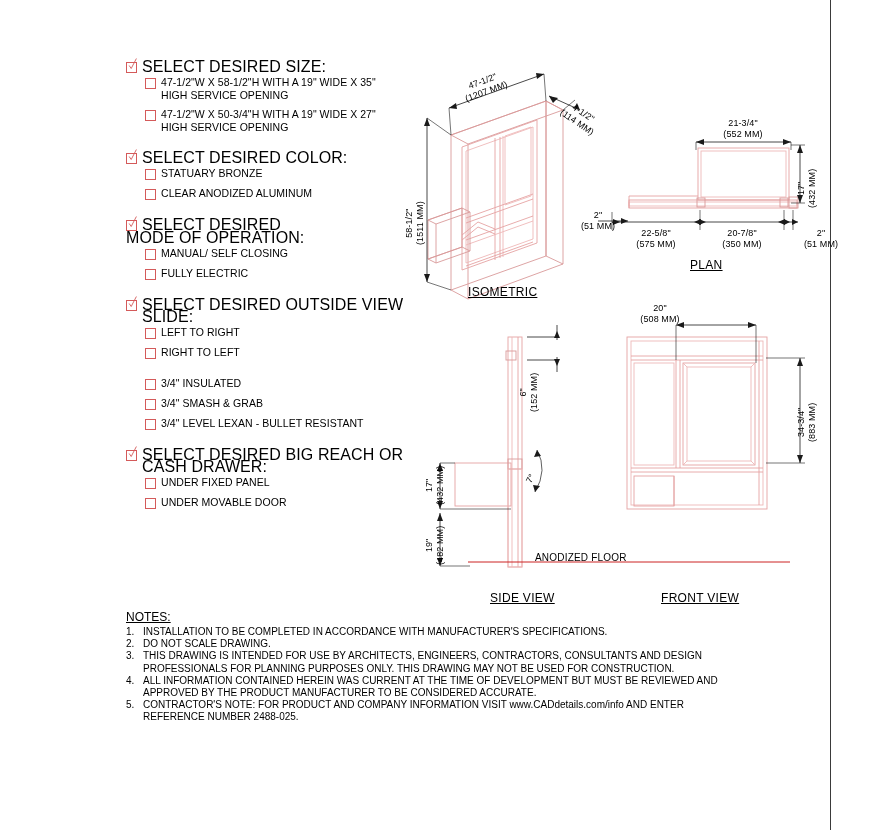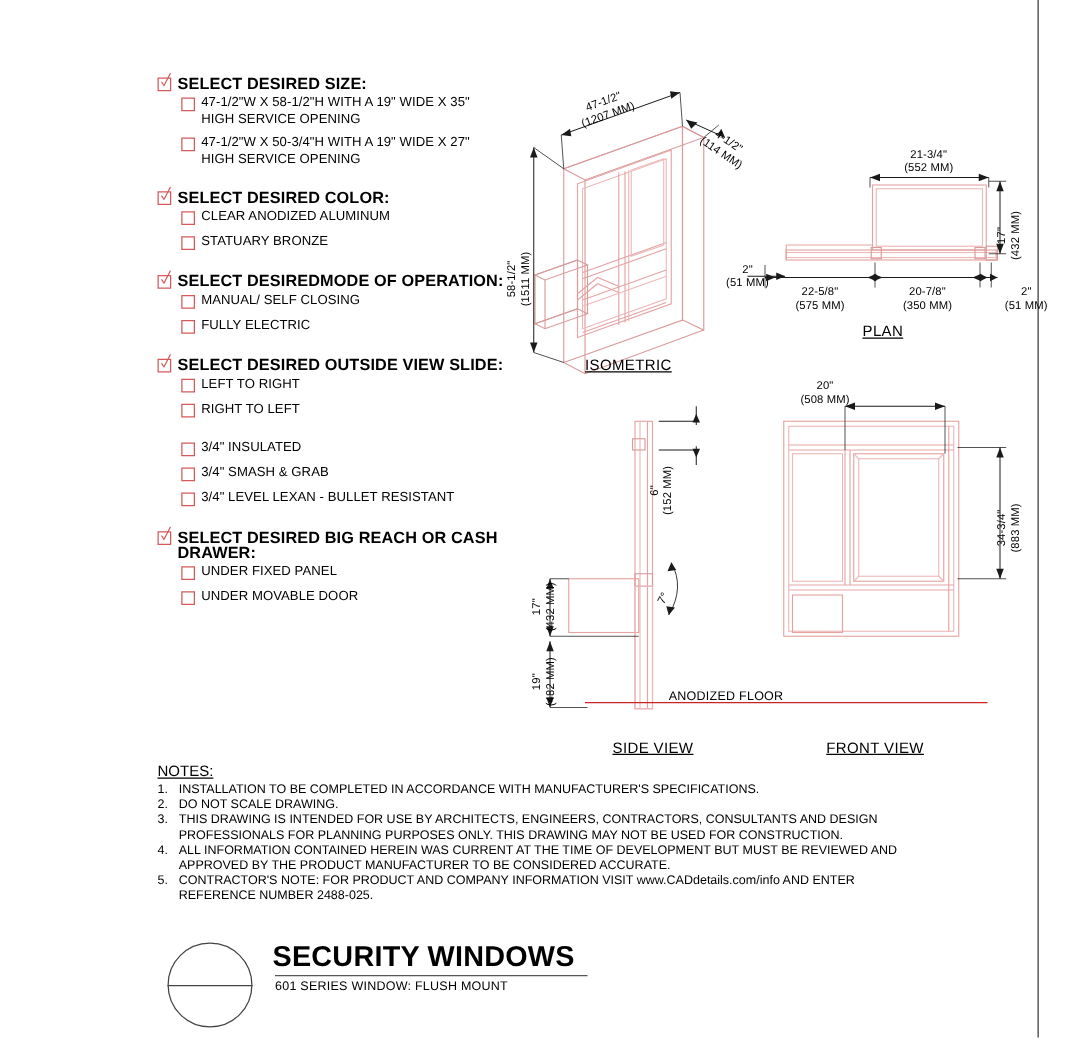--- a/index.html
+++ b/index.html
@@ -8,21 +8,21 @@
     font-family:"Liberation Sans", sans-serif;
     color:#000;position:relative;overflow:hidden;
   }
   .sheet{position:absolute;left:0;top:0;width:870px;height:830px;}
   .border-right{position:absolute;left:830px;top:0;width:1px;height:830px;background:#3a3a3a;}
 
   
   .options{position:absolute;left:126px;top:60px;width:300px;}
   .opt-group{margin-bottom:2px;}
   .opt-head{display:flex;align-items:flex-start;margin-bottom:3px;}
-  .opt-head .lbl{font-size:13px;line-height:12px;letter-spacing:.1px;padding-top:1px;font-weight:bold;}
+  .opt-head .lbl{font-size:16px;line-height:12px;letter-spacing:.1px;padding-top:1px;}
   .chk-red{
     position:relative;width:9px;height:9px;border:1px solid #d45a5a;
     margin-right:5px;flex:0 0 auto;margin-top:2px;background:#fff;
   }
   .chk-red .tick{
     position:absolute;left:1px;top:-5px;width:9px;height:14px;overflow:visible;
   }
   .sub{margin-left:19px;}
   .sub-item{display:flex;align-items:flex-start;margin-bottom:7px;}
   .chk-box{
@@ -101,25 +101,25 @@
           <div class="chk-red">
             <svg class="tick" viewBox="0 0 9 14">
               <path d="M1.2,7.5 L3.2,10.5 L8.4,0.5" fill="none" stroke="#d45a5a" stroke-width="0.9"></path>
             </svg>
           </div>
           <div class="lbl">SELECT DESIRED COLOR:</div>
         </div>
         <div class="sub">
           <div class="sub-item">
             <div class="chk-box"></div>
+            <div class="txt"><span>STATUARY BRONZE</span></div>
+          </div>
+          <div class="sub-item">
+            <div class="chk-box"></div>
             <div class="txt"><span>CLEAR ANODIZED ALUMINUM</span></div>
-          </div>
-          <div class="sub-item">
-            <div class="chk-box"></div>
-            <div class="txt"><span>STATUARY BRONZE</span></div>
           </div>
         </div>
         <div class="gap"></div>
       </div>
       <div class="opt-group">
         <div class="opt-head" style="flex-wrap: wrap;">
           <div class="chk-red">
             <svg class="tick" viewBox="0 0 9 14">
               <path d="M1.2,7.5 L3.2,10.5 L8.4,0.5" fill="none" stroke="#d45a5a" stroke-width="0.9"></path>
             </svg>
@@ -221,28 +221,20 @@
           <div class="note-num">4.</div>
           <div class="note-txt">ALL INFORMATION CONTAINED HEREIN WAS CURRENT AT THE TIME OF DEVELOPMENT BUT MUST BE REVIEWED AND APPROVED BY THE PRODUCT MANUFACTURER TO BE CONSIDERED ACCURATE.</div>
         </div>
         <div class="note-row">
           <div class="note-num">5.</div>
           <div class="note-txt">CONTRACTOR'S NOTE: FOR PRODUCT AND COMPANY INFORMATION VISIT www.CADdetails.com/info AND ENTER REFERENCE NUMBER 2488-025.</div>
         </div>
       </div>
   </div>
 
-  <div class="titleblock">
-    <div class="logo-circle"></div>
-    <div class="tb-main">
-      <div class="tb-title">SECURITY WINDOWS</div>
-      <div class="tb-rule"></div>
-      <div class="tb-sub">601 SERIES WINDOW: FLUSH MOUNT</div>
-    </div>
-  </div>
 
   <svg class="dwg" viewBox="0 0 870 830" width="870" height="830">
     <g fill="none" stroke="#e5a3a3" stroke-width="0.9">
 
       <g>
 
         <polygon points="451,135 546,101 546,256 451,290" stroke="#d99a9a"></polygon>
 
         <polygon points="451,135 546,101 563,110 468,144" stroke="#d99a9a"></polygon>
 

